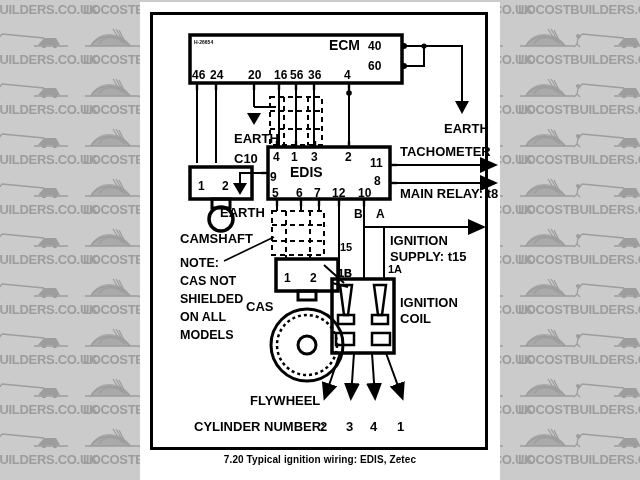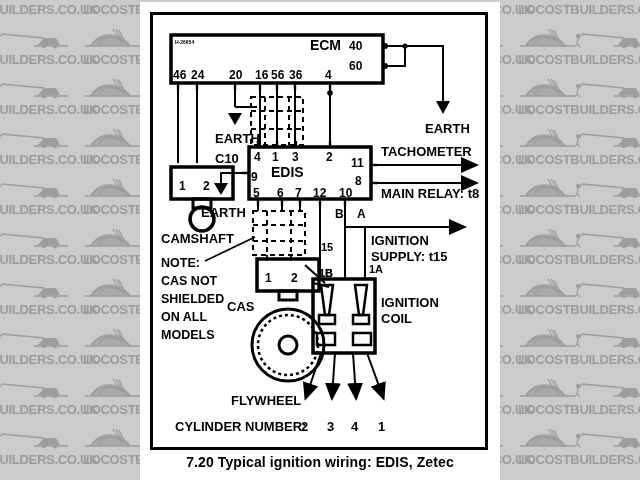--- a/index.html
+++ b/index.html
@@ -24,27 +24,28 @@
     position:absolute;
     left:140px;top:2px;width:360px;height:478px;
     background:#ffffff;
     z-index:1;
   }
   #diagram-box{
     position:absolute;left:10px;top:10px;width:338px;height:438px;
     border:3px solid #000;
     background:#fff;
     box-sizing:border-box;
+    padding-left:19px;
   }
   #caption{
     position:absolute;left:0;top:452px;width:360px;
     text-align:center;
     font-family:"Liberation Sans", sans-serif;
     font-weight:bold;
-    font-size:14px;
+    font-size:10px;
     color:#000;
     letter-spacing:0.1px;
   }
   svg{display:block;}
   .lbl{
     font-family:"Liberation Sans", sans-serif;
     font-weight:bold;
     fill:#000;
   }
   .pin{font-size:12px;}

